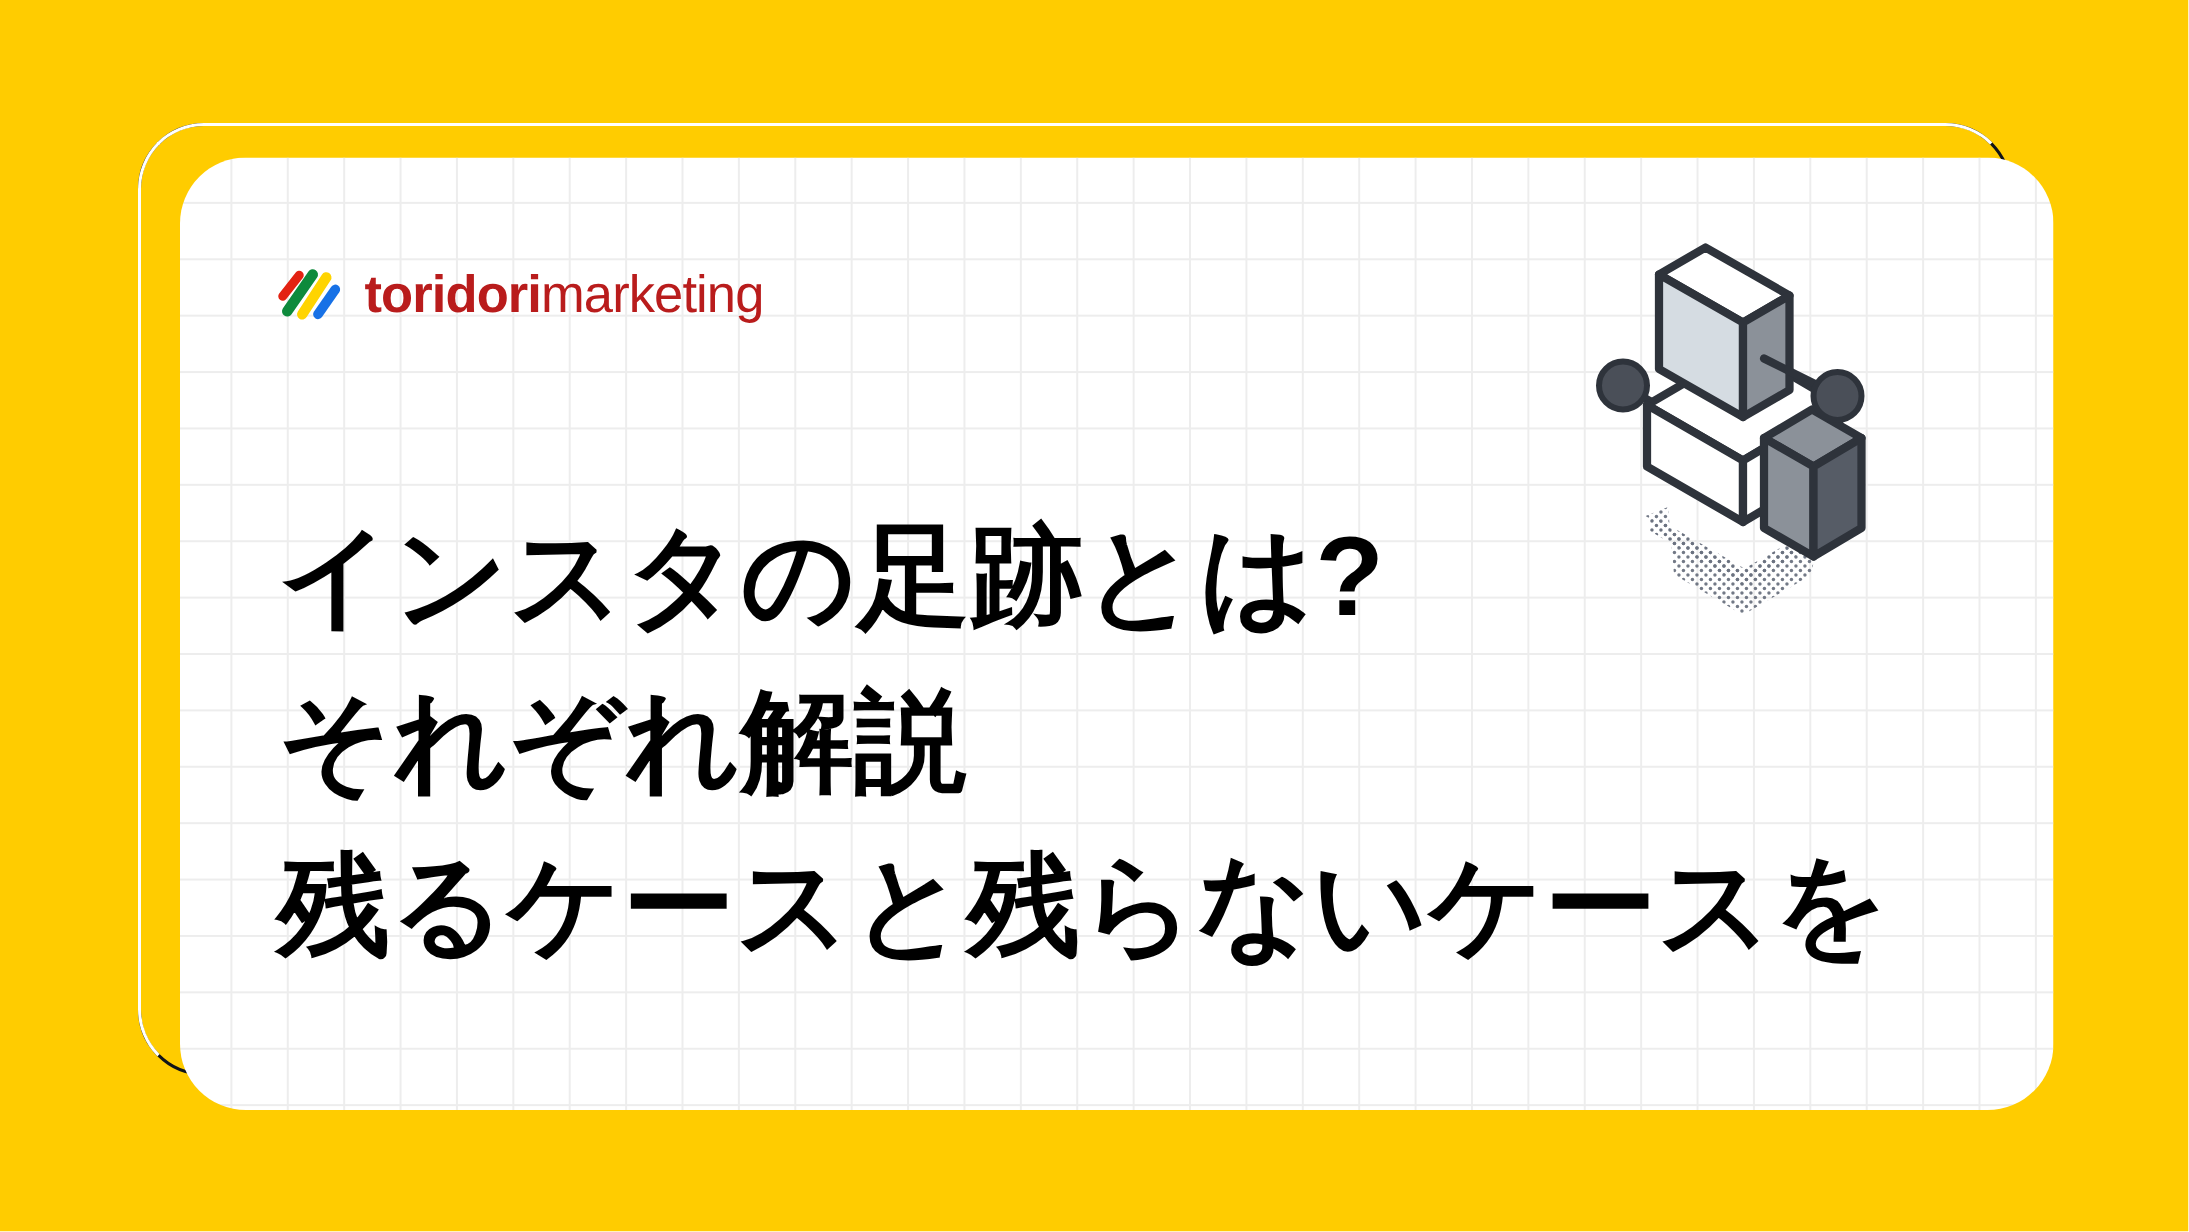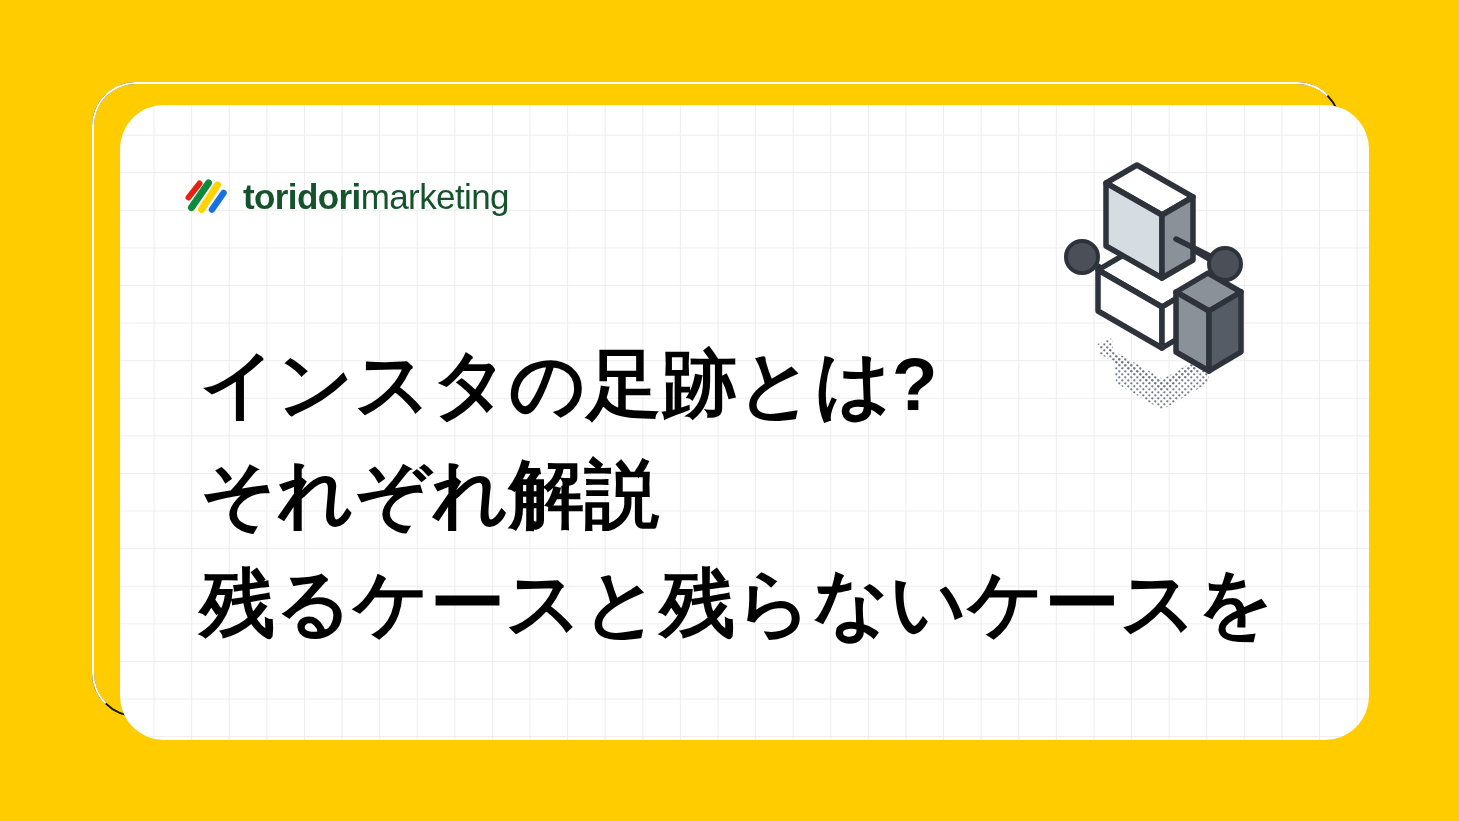--- a/index.html
+++ b/index.html
@@ -74,29 +74,29 @@
     align-items: center;
     gap: 14px;
     z-index: 5;
   }
   #brand-mark { display: block; width: 46px; height: 40px; }
   #brand-wordmark {
     font-size: 35px;
     letter-spacing: -0.6px;
     line-height: 1;
     white-space: nowrap;
-    color: #14532d;
+    color: #b91c1c;
   }
   #brand-wordmark .bold { font-weight: 700; }
   #brand-wordmark .light { font-weight: 400; }
 
   
   #headline {
     position: absolute;
-    left: 200px;
+    left: 185px;
     top: 280px;
     width: 1090px;
     z-index: 5;
     color: #000000;
     font-weight: 700;
     font-size: 75px;
     line-height: 1.46;
     letter-spacing: 0.5px;
   }
   #headline .hl-line { display: block; white-space: nowrap; }

